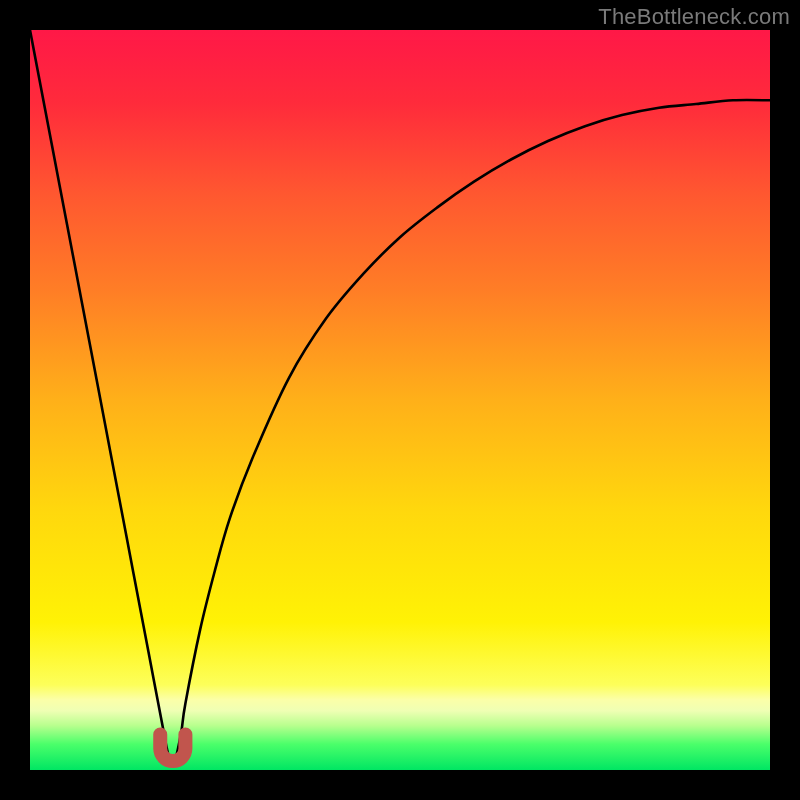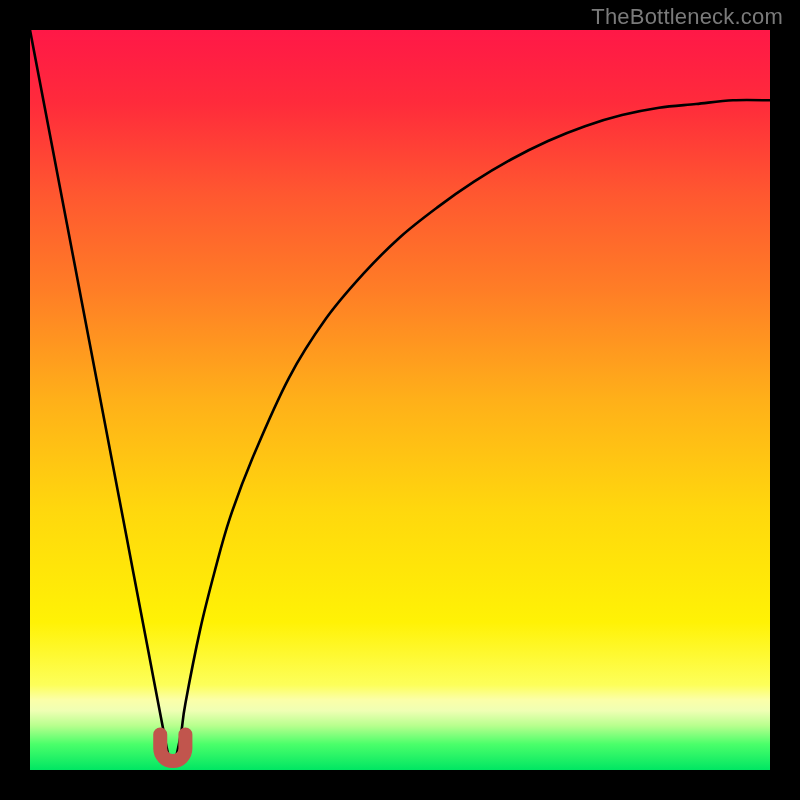--- a/index.html
+++ b/index.html
@@ -13,21 +13,21 @@
   }
   .outer {
     width: 800px;
     height: 800px;
     background: #000;
     position: relative;
   }
   .attribution {
     position: absolute;
     top: 4px;
-    right: 17px;
+    right: 10px;
     color: #7a7a7a;
     font-size: 22px;
     font-weight: 400;
     letter-spacing: 0.2px;
   }
   svg {
     display: block;
     position: absolute;
     top: 30px;
     left: 30px;

